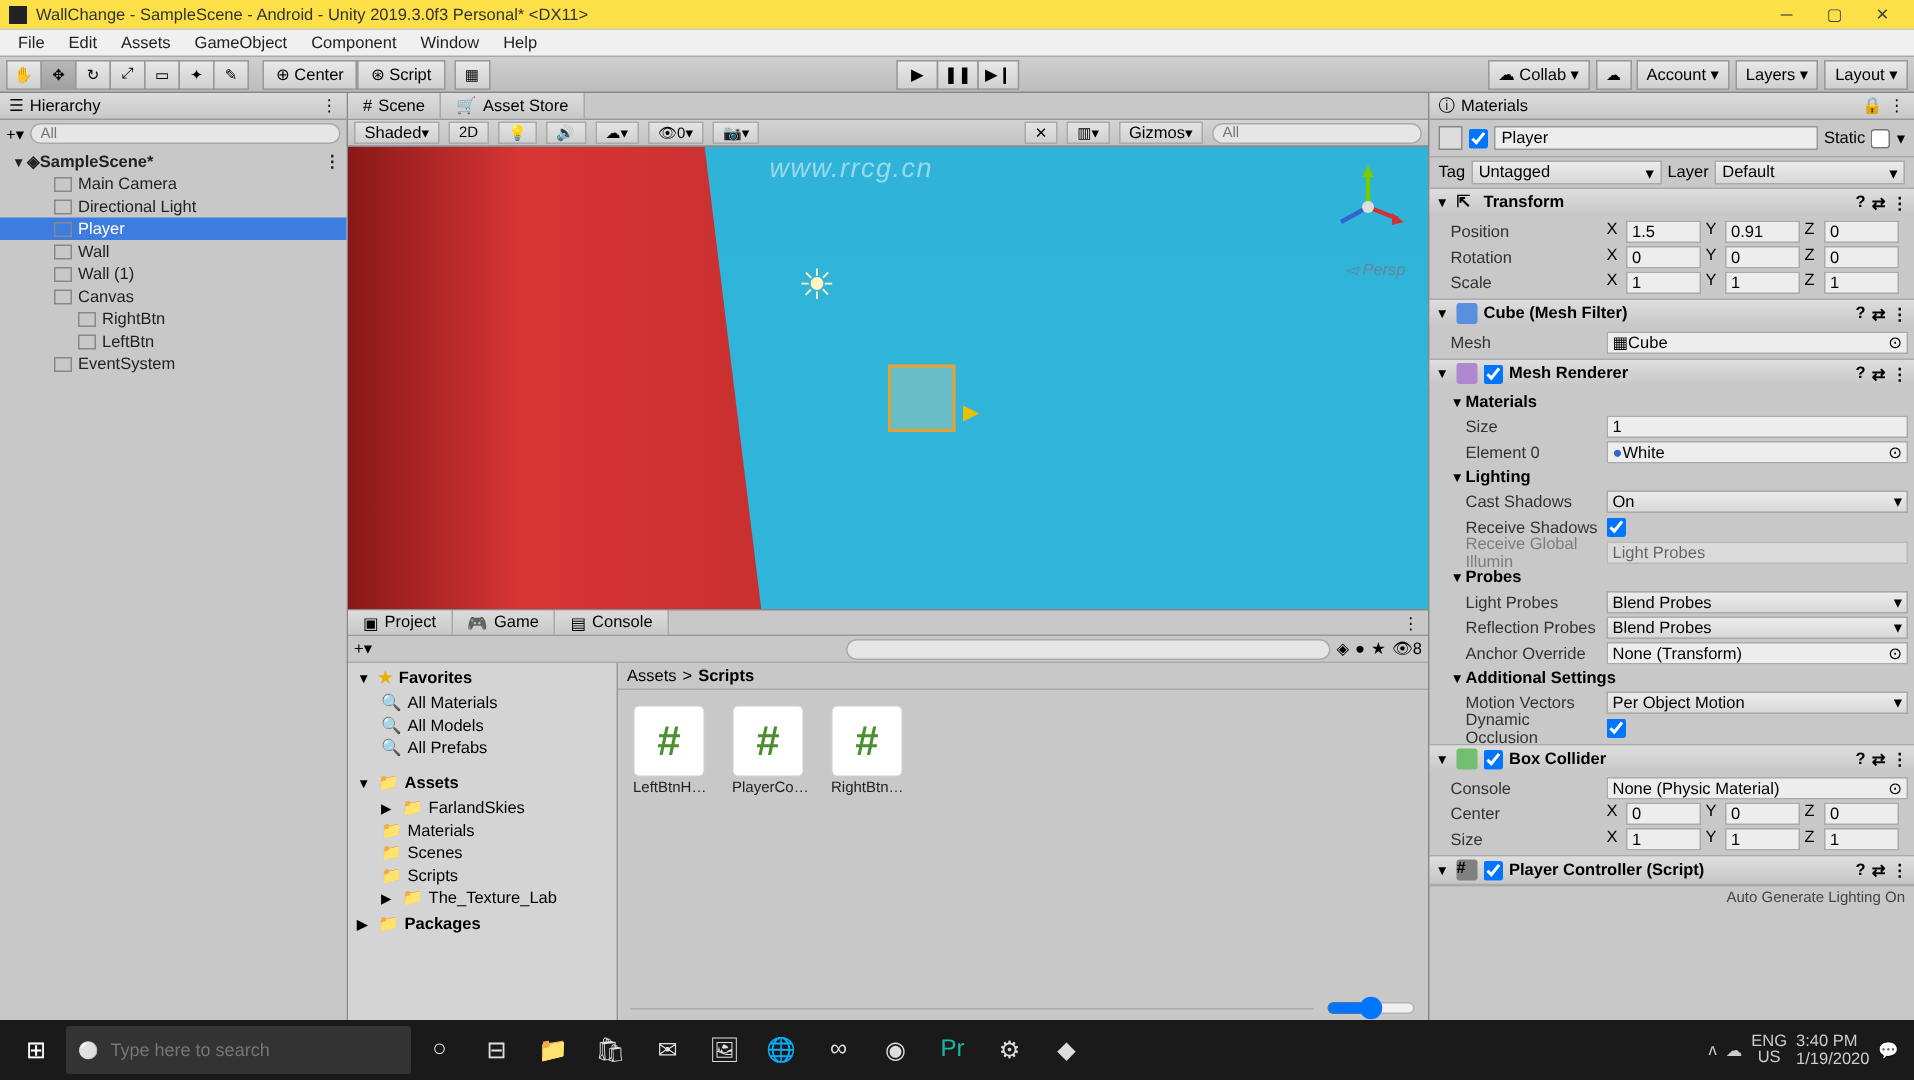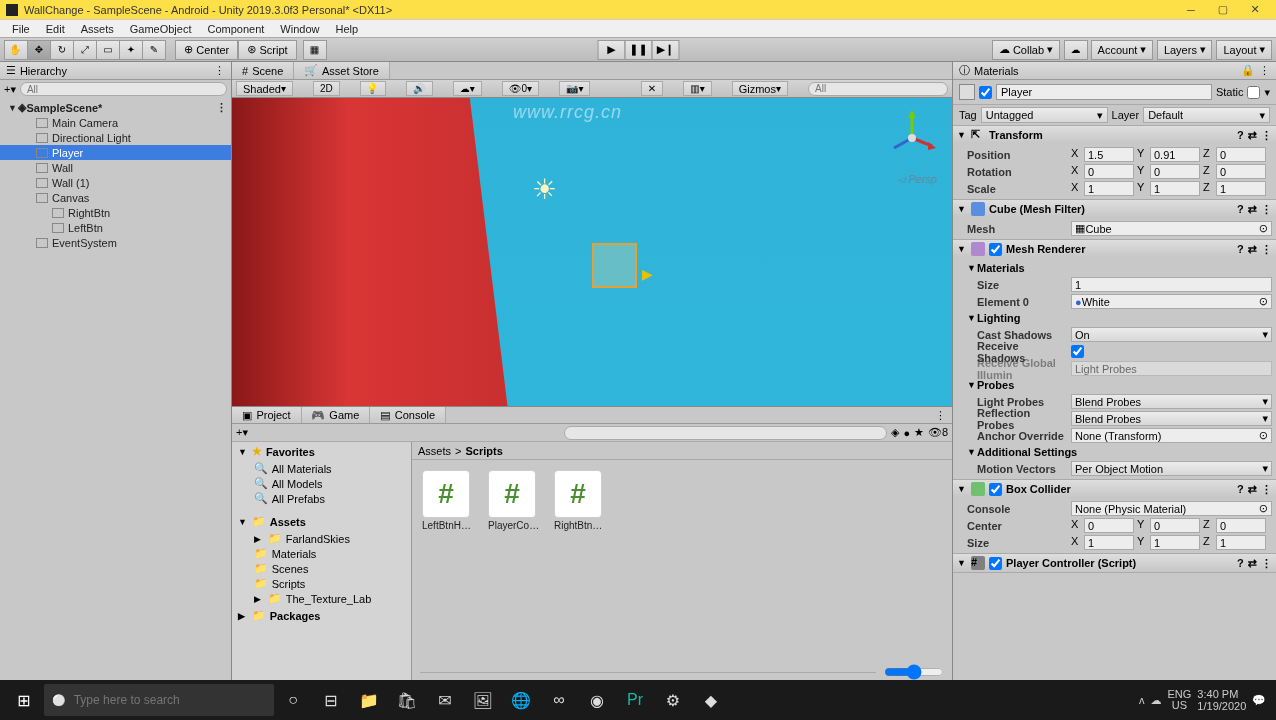--- a/index.html
+++ b/index.html
@@ -42,21 +42,21 @@
 .tree-item.l1 { padding-left: 36px; }
 .tree-item.l2 { padding-left: 52px; }
 .tree-item.selected { background: #3e7de0; color: #fff; }
 .fold-icon { width: 10px; font-size: 9px; }
 .obj-icon { width: 12px; height: 10px; border: 1px solid #888; margin-right: 4px; }
 
 
 .center { flex: 1; display: flex; flex-direction: column; background: #a0a0a0; }
 .scene-tabs { height: 18px; display: flex; background: #c8c8c8; border-bottom: 1px solid #999; }
 .scene-tab { padding: 2px 10px; background: linear-gradient(#dcdcdc,#c8c8c8); border-right: 1px solid #aaa; font-size: 11px; display:flex; align-items:center; gap:4px; }
-.scene-toolbar { height: 18px; background: linear-gradient(#d4d4d4,#c2c2c2); border-bottom: 1px solid #888; display: flex; align-items: center; padding: 0 4px; gap:20px; }
+.scene-toolbar { height: 18px; background: linear-gradient(#d4d4d4,#c2c2c2); border-bottom: 1px solid #888; display: flex; align-items: center; padding: 0 4px; gap:6px; }
 .scene-tb-item { height: 15px; padding: 0 6px; background: linear-gradient(#e4e4e4,#d0d0d0); border:1px solid #aaa; font-size: 10px; display:flex; align-items:center; }
 .scene-view { flex: 1; position: relative; overflow: hidden; background: linear-gradient(180deg, #2fb3d9 0%, #30b5db 100%); }
 .red-wall { position: absolute; left: 0; top: 0; width: 290px; height: 100%; background: linear-gradient(90deg, #8a1818 0%, #d93535 40%, #c72f2f 100%); clip-path: polygon(0 0, 82% 0, 95% 100%, 0 100%); }
 .selected-cube { position: absolute; left: 360px; top: 145px; width: 45px; height: 45px; background: rgba(160,200,180,0.5); border: 2px solid #e8a030; }
 .sun-icon { position: absolute; left: 300px; top: 75px; font-size: 28px; color: #fff3c0; }
 .gizmo { position: absolute; right: 10px; top: 10px; width: 60px; height: 60px; }
 .persp { position: absolute; right: 15px; top: 75px; font-size: 10px; color: #689; font-style: italic; }
 .move-arrow { position: absolute; left: 410px; top: 168px; color: #ecc000; font-size: 14px; }
 
 
@@ -84,21 +84,21 @@
 .tag-layer-row { padding: 2px 6px; display: flex; align-items: center; gap: 4px; font-size:11px; border-bottom:1px solid #aaa; }
 .tl-dropdown { flex: 1; height: 16px; border: 1px solid #aaa; background: linear-gradient(#ececec,#d8d8d8); padding: 0 4px; font-size:11px; display:flex; align-items:center; justify-content:space-between; }
 .component { border-bottom: 1px solid #aaa; }
 .comp-header { height: 18px; background: linear-gradient(#dedede,#c6c6c6); display: flex; align-items: center; padding: 0 4px; font-size: 11px; font-weight: bold; gap: 4px; }
 .comp-header .fold { width: 10px; font-size: 9px; }
 .comp-header .chk { width: 13px; height: 13px; }
 .comp-header .name { flex: 1; }
 .comp-header .hicon { width: 14px; height: 14px; display:inline-block; }
 .comp-body { padding: 2px 4px; }
 .prop-row { display: flex; align-items: center; height: 17px; gap: 4px; }
-.prop-label { width: 110px; padding-left: 10px; font-size: 11px; color: #333; font-weight: bold; }
+.prop-label { width: 110px; padding-left: 10px; font-size: 11px; color: #333; }
 .prop-value { flex: 1; display: flex; gap: 3px; }
 .xyz-label { width: 10px; font-size:11px; }
 .num-input { width: 50px; height: 15px; border: 1px solid #aaa; background: #ededed; padding: 0 3px; font-size: 11px; }
 .full-field { flex: 1; height: 15px; border: 1px solid #aaa; background: #ededed; padding: 0 3px; font-size: 11px; display:flex; align-items:center; }
 .dropdown-field { flex: 1; height: 15px; border: 1px solid #aaa; background: linear-gradient(#ececec,#d8d8d8); padding: 0 3px; font-size:11px; display:flex; align-items:center; justify-content:space-between; }
 .subsection { padding-left: 10px; font-size:11px; font-weight:bold; height:16px; display:flex; align-items:center; }
 .cube-icon { width:14px; height:14px; background:#5a8fe0; border-radius:2px; }
 .mesh-icon { width:14px; height:14px; background:#b088d0; border-radius:2px; }
 .box-icon { width:14px; height:14px; background:#70c070; border-radius:2px; }
 .scr-icon { width:14px; height:14px; background:#808080; border-radius:2px; }
@@ -569,20 +569,24 @@
             <span class="fold-icon">▼</span>
             <span>Additional Settings</span>
           </div>
         <div class="prop-row">
             <div class="prop-label" style="padding-left:20px">Motion Vectors</div>
             <div class="dropdown-field">
               <span>Per Object Motion</span>
               <span>▾</span>
             </div>
           </div>
+        <div class="prop-row">
+            <div class="prop-label" style="padding-left:20px">Dynamic Occlusion</div>
+            <input type="checkbox" checked="" style="">
+          </div>
       </div>
     </div>
 
     <div class="component">
       <div class="comp-header">
         <span class="fold">▼</span>
           <span class="hicon box-icon"></span>
         <input type="checkbox" class="chk" checked="" style="">
         <span class="name">Box Collider</span>
         <span>?</span>
@@ -627,20 +631,21 @@
         <span class="fold">▼</span>
           <span class="hicon scr-icon">#</span>
         <input type="checkbox" class="chk" checked="" style="">
         <span class="name">Player Controller (Script)</span>
         <span>?</span>
           <span>⇄</span>
           <span>⋮</span>
       </div>
     </div>
 
+    <div class="lighting-footer">Auto Generate Lighting On</div>
   </div>
 </div>
 
 <div class="taskbar">
   <div class="start-btn">⊞</div>
   <div class="search-box">
     <span>⚪</span>
     <input type="text" placeholder="Type here to search" style="">
   </div>
   <div class="task-icon">○</div>

